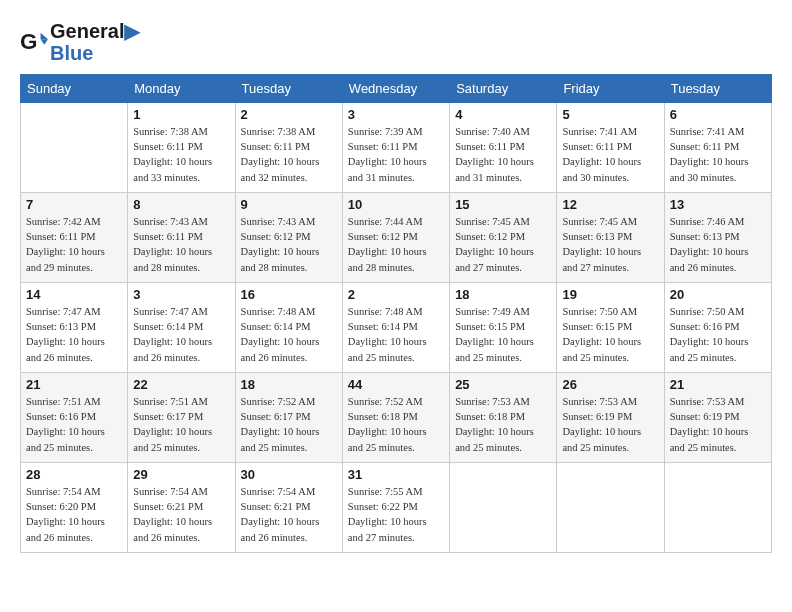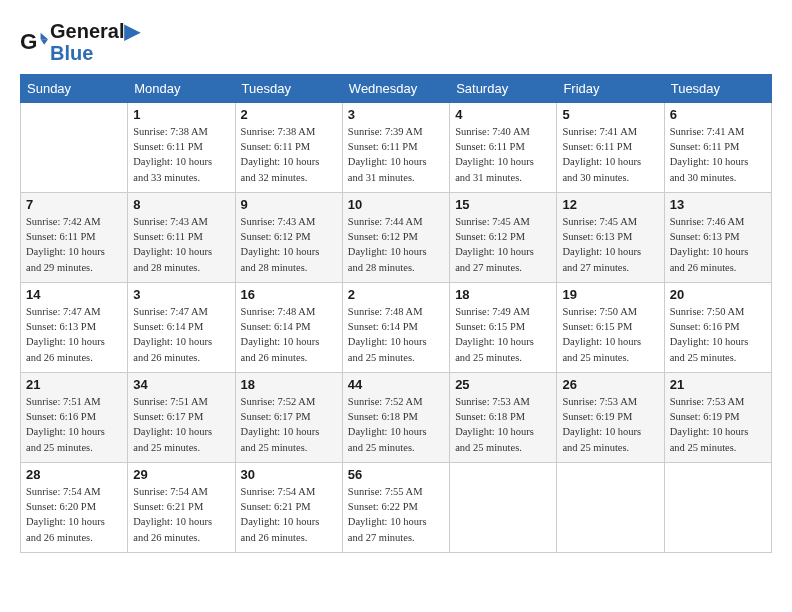--- a/index.html
+++ b/index.html
@@ -202,21 +202,21 @@
           <span class="day-number">20</span>
           <div class="day-info">Sunrise: 7:50 AM<br>Sunset: 6:16 PM<br>Daylight: 10 hours and 25 minutes.</div>
         </td>
       </tr>
       <tr>
         <td>
           <span class="day-number">21</span>
           <div class="day-info">Sunrise: 7:51 AM<br>Sunset: 6:16 PM<br>Daylight: 10 hours and 25 minutes.</div>
         </td>
         <td>
-          <span class="day-number">34</span>
+          <span class="day-number">22</span>
           <div class="day-info">Sunrise: 7:51 AM<br>Sunset: 6:17 PM<br>Daylight: 10 hours and 25 minutes.</div>
         </td>
         <td>
           <span class="day-number">18</span>
           <div class="day-info">Sunrise: 7:52 AM<br>Sunset: 6:17 PM<br>Daylight: 10 hours and 25 minutes.</div>
         </td>
         <td>
           <span class="day-number">44</span>
           <div class="day-info">Sunrise: 7:52 AM<br>Sunset: 6:18 PM<br>Daylight: 10 hours and 25 minutes.</div>
         </td>
@@ -240,21 +240,21 @@
         </td>
         <td>
           <span class="day-number">29</span>
           <div class="day-info">Sunrise: 7:54 AM<br>Sunset: 6:21 PM<br>Daylight: 10 hours and 26 minutes.</div>
         </td>
         <td>
           <span class="day-number">30</span>
           <div class="day-info">Sunrise: 7:54 AM<br>Sunset: 6:21 PM<br>Daylight: 10 hours and 26 minutes.</div>
         </td>
         <td>
-          <span class="day-number">56</span>
+          <span class="day-number">31</span>
           <div class="day-info">Sunrise: 7:55 AM<br>Sunset: 6:22 PM<br>Daylight: 10 hours and 27 minutes.</div>
         </td>
         <td class="empty"></td>
         <td class="empty"></td>
         <td class="empty"></td>
       </tr>
     </tbody>
 </table>
 
 </body></html>

